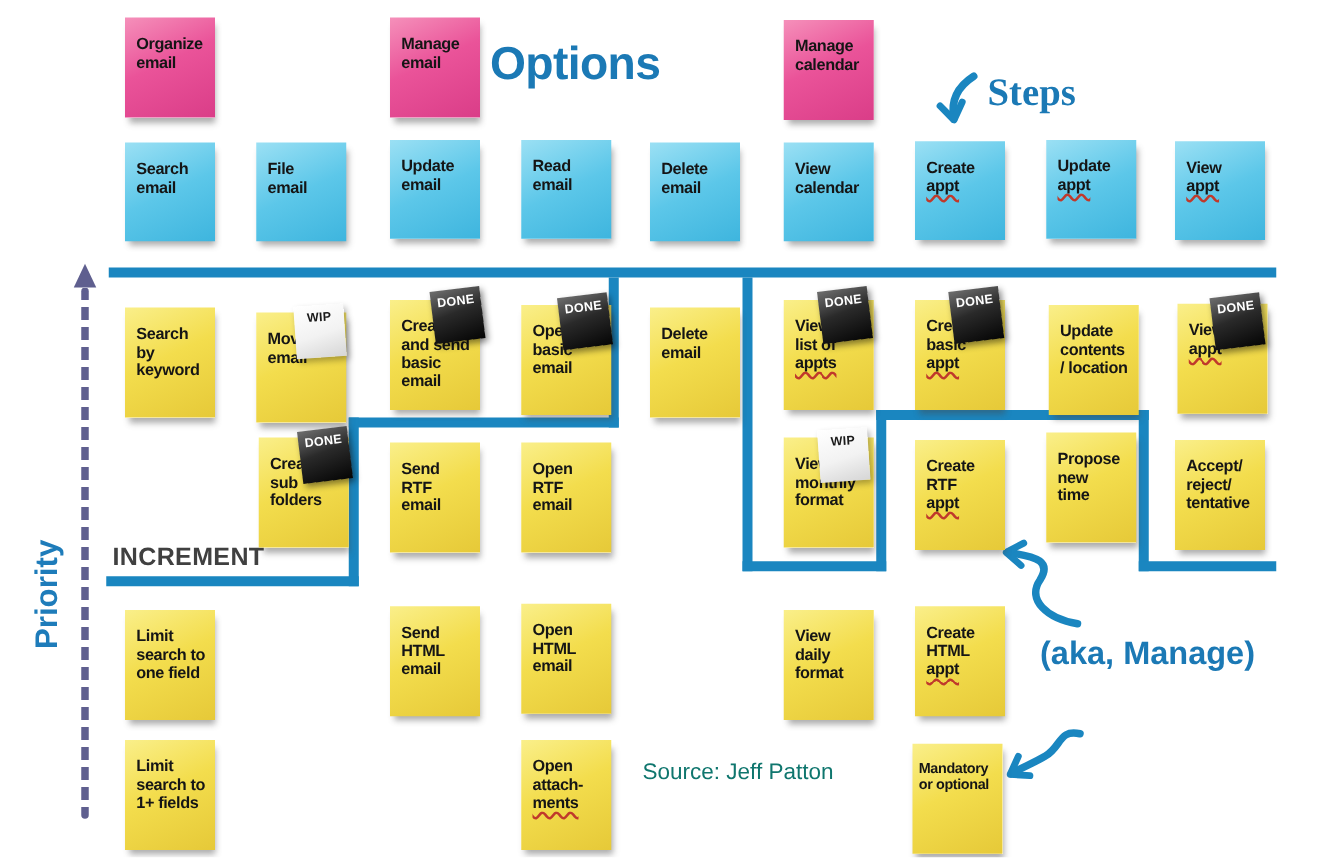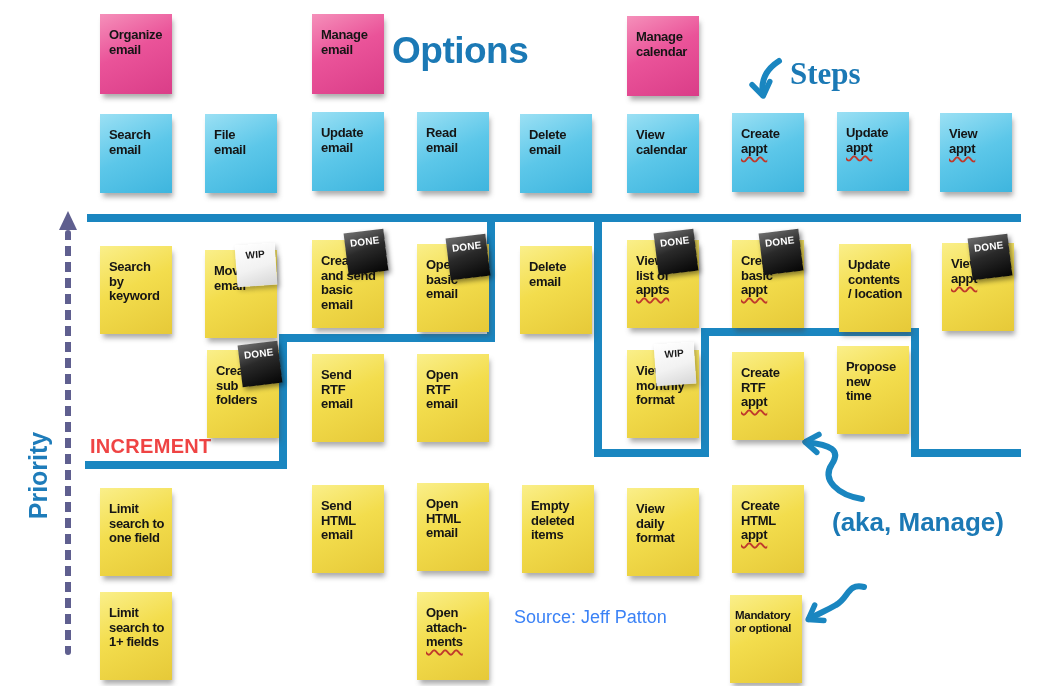--- a/index.html
+++ b/index.html
@@ -38,24 +38,24 @@
                 box-shadow:2px 3px 5px rgba(0,0,0,0.45); }
   .badge.wip  { background:linear-gradient(165deg,#ffffff 0%,#f2f2f2 55%,#d6d6d6 100%);
                 color:#1a1a1a; transform:rotate(-4deg);
                 box-shadow:2px 3px 5px rgba(0,0,0,0.3); }
   
   .line { position:absolute; background:#1a86c0; }
   
   .blue-text { position:absolute; color:#1b79b5; font-weight:bold; }
   .backbone   { left:392px; top:30px;  font-size:37px; letter-spacing:-0.5px; }
   .steps      { left:790px; top:56px;  font-size:31px;font-family:Liberation Serif, serif; }
-  .increment  { left:90px;  top:435px; font-size:20px; color:#ef4444; letter-spacing:0.3px; }
+  .increment  { left:90px;  top:435px; font-size:20px; color:#404040; letter-spacing:0.3px; }
   .activities { left:832px; top:508px; font-size:26px; line-height:1.12; }
   .activities .aka { font-weight:bold; }
-  .source { position:absolute; left:514px; top:607px; color:#3b82f6;
+  .source { position:absolute; left:514px; top:607px; color:#0f766e;
             font-size:18px; font-weight:normal; }
   .source div + div { margin-top:13px; }
   
   .priority-label {
     position:absolute; left:-22px; top:461px; width:120px; text-align:center;
     transform:rotate(-90deg); font-size:25px; font-weight:bold; color:#1e7cba;
   }
   .priority-line {
     position:absolute; left:65px; top:230px; width:6px; height:425px;
     background:repeating-linear-gradient(180deg,#5f5f8f 0 10px,transparent 10px 16px);
@@ -175,33 +175,33 @@
 email</span></div>
   <div class="note yellow" style="left:615px;top:350px"><span>View
 monthly
 format</span></div>
   <div class="note yellow" style="left:720px;top:352px"><span>Create
 RTF
 </span><span class="sq">appt</span></div>
   <div class="note yellow" style="left:825px;top:346px"><span>Propose
 new
 time</span></div>
+  <div class="note yellow" style="left:928px;top:352px"><span>Accept/
+reject/
+tentative</span></div>
 
   <div class="note yellow" style="left:88px;top:488px"><span>Limit
 search to
 one field</span></div>
   <div class="note yellow" style="left:300px;top:485px"><span>Send
 HTML
 email</span></div>
   <div class="note yellow" style="left:405px;top:483px"><span>Open
 HTML
 email</span></div>
-  <div class="note yellow" style="left:510px;top:485px"><span>Empty
-deleted
-items</span></div>
   <div class="note yellow" style="left:615px;top:488px"><span>View
 daily
 format</span></div>
   <div class="note yellow" style="left:720px;top:485px"><span>Create
 HTML
 </span><span class="sq">appt</span></div>
 
   <div class="note yellow" style="left:88px;top:592px"><span>Limit
 search to
 1+ fields</span></div>

